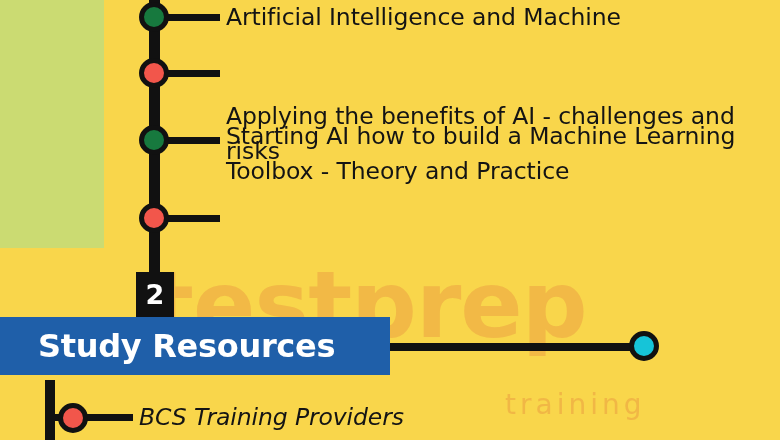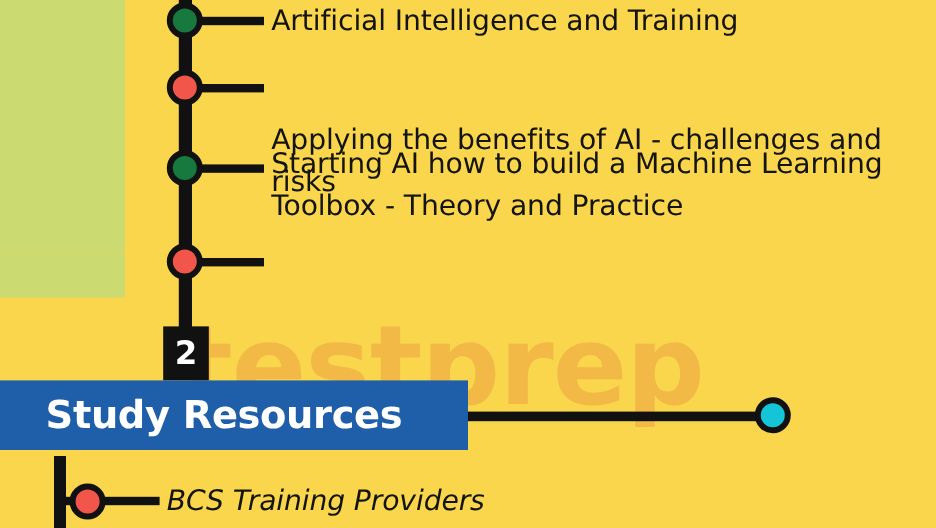--- a/index.html
+++ b/index.html
@@ -158,27 +158,28 @@
 </head>
 <body>
 
 <div id="canvas">
 
   <div class="bg-yellow"></div>
   <div class="bg-green"></div>
   <div class="bg-green-2"></div>
 
   <div class="watermark">testprep</div>
+  <div class="watermark-sub">training</div>
 
   <div class="spine"></div>
   <div class="spine-lower"></div>
 
   <div class="stem" style="left:160px; top:14px; width:60px;"></div>
   <div class="node green" style="left:139px; top:2px;"></div>
-  <div class="item-text" style="left:226px; top:0px; width:540px;">Artificial Intelligence and Training</div>
+  <div class="item-text" style="left:226px; top:0px; width:540px;">Artificial Intelligence and Machine</div>
 
   <div class="stem" style="left:160px; top:70px; width:60px;"></div>
   <div class="node red" style="left:139px; top:58px;"></div>
   <div class="item-text" style="left:226px; top:52px; width:528px;margin-top:47px;">Applying the benefits of AI - challenges and risks</div>
 
   <div class="stem" style="left:160px; top:137px; width:60px;"></div>
   <div class="node green" style="left:139px; top:125px;"></div>
   <div class="item-text" style="left:226px; top:119px; width:545px;">Starting AI how to build a Machine Learning Toolbox - Theory and Practice</div>
 
   <div class="stem" style="left:160px; top:215px; width:60px;"></div>

